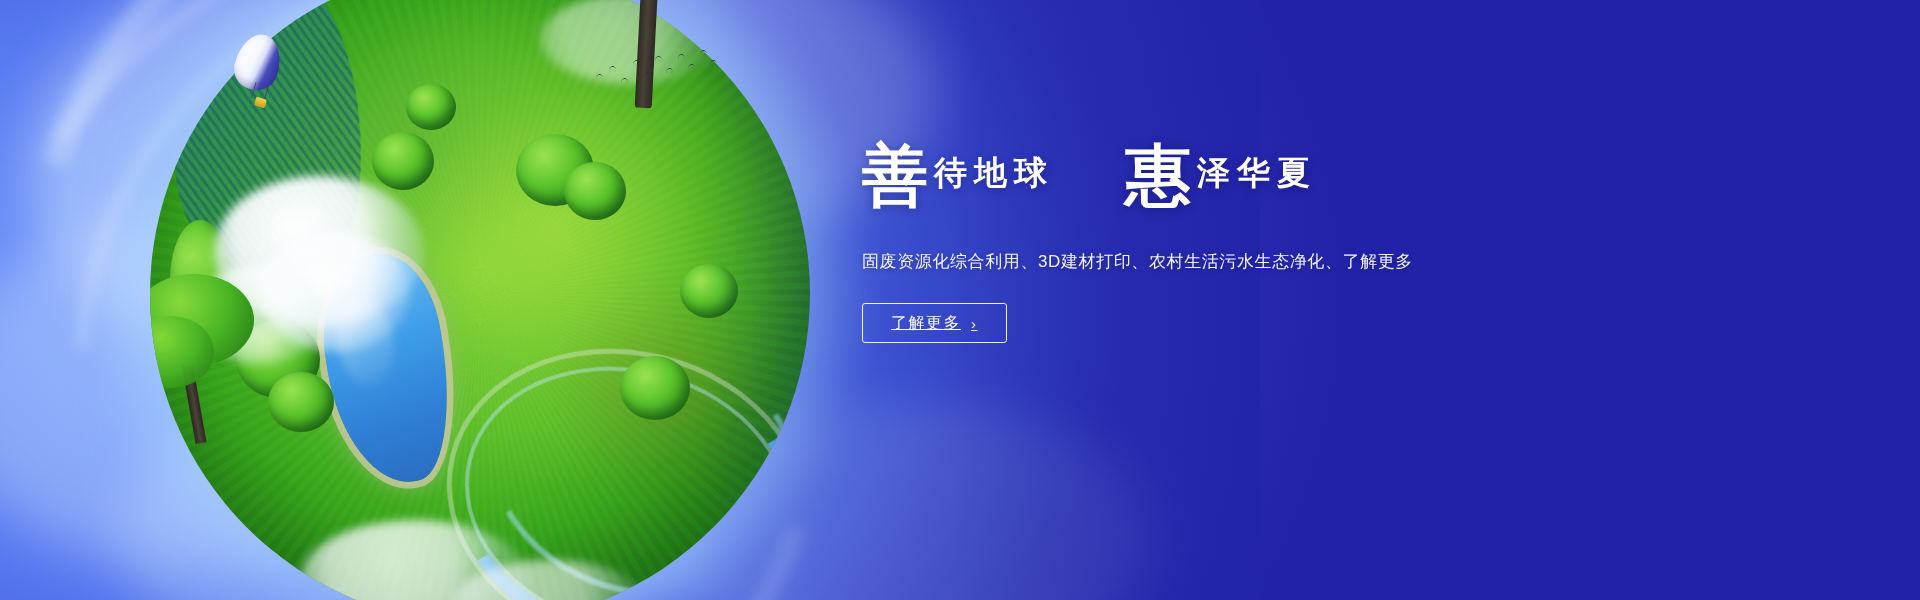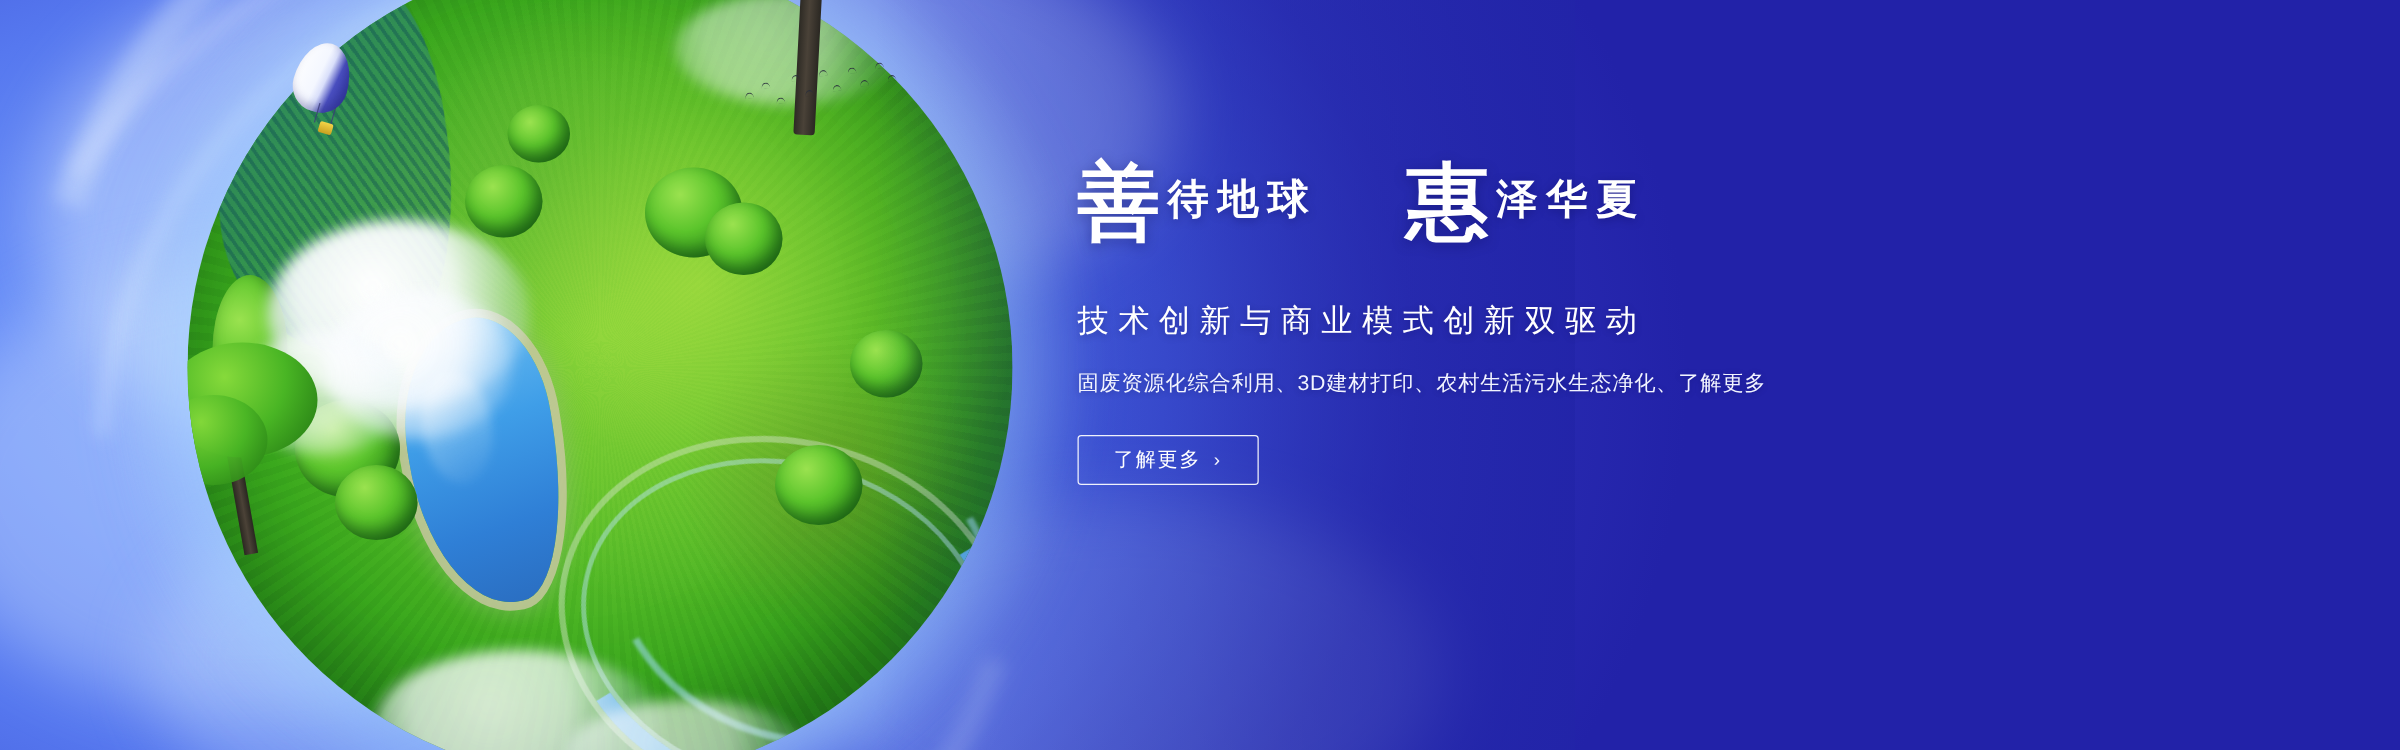--- a/index.html
+++ b/index.html
@@ -165,21 +165,21 @@
     transform:rotate(-8deg);}
 
   
   .right-haze{
     position:absolute;left:700px;top:0;width:560px;height:600px;
     background:linear-gradient(90deg, rgba(40,60,190,0) 0%, rgba(38,50,175,.35) 45%, rgba(34,36,168,.85) 100%);
     pointer-events:none;
   }
 
   
-  .copy{position:absolute;left:862px;top:128px;width:700px;color:#fff;}
+  .copy{position:absolute;left:862px;top:142px;width:700px;color:#fff;}
 
   .headline{height:86px;position:relative;white-space:nowrap;}
   .h-group{display:inline-block;vertical-align:bottom;}
   .h-big{
     font-family:"DejaVu Serif","Liberation Serif",serif;
     font-size:66px;line-height:66px;font-weight:700;letter-spacing:0;
     text-shadow:0 2px 10px rgba(10,10,70,.35);
     vertical-align:-10px;
   }
   .h-small{
@@ -201,20 +201,21 @@
     text-shadow:0 1px 5px rgba(10,10,70,.3);
   }
 
   .cta{
     display:inline-flex;align-items:center;justify-content:flex-start;gap:10px;
     margin-top:30px;height:40px;padding:0 28px;
     border:1px solid rgba(255,255,255,.92);
     border-radius:3px;background:transparent;
     color:#fff;font-size:16px;letter-spacing:1.5px;cursor:pointer;
     font-family:"Liberation Sans","DejaVu Sans",sans-serif;
+    text-decoration:underline;
   }
   .cta-chevron{font-size:15px;line-height:1;opacity:.95;}
 </style>
 </head>
 <body>
 
 <div class="banner">
 
   <div class="sky-clouds">
     <div class="veil v1"></div>
@@ -298,21 +299,20 @@
     <div class="headline">
       <span class="h-group">
         <span class="h-big">善</span><span class="h-small">待地球</span>
       </span>
       <span class="h-gap"></span>
       <span class="h-group">
         <span class="h-big">惠</span><span class="h-small">泽华夏</span>
       </span>
     </div>
 
-    <div class="subtitle">技术创新与商业模式创新双驱动</div>
 
     <div class="desc">固废资源化综合利用、3D建材打印、农村生活污水生态净化、了解更多</div>
 
     <button class="cta">
       <span>了解更多</span>
       <span class="cta-chevron">›</span>
     </button>
 
   </div>
 </div>

